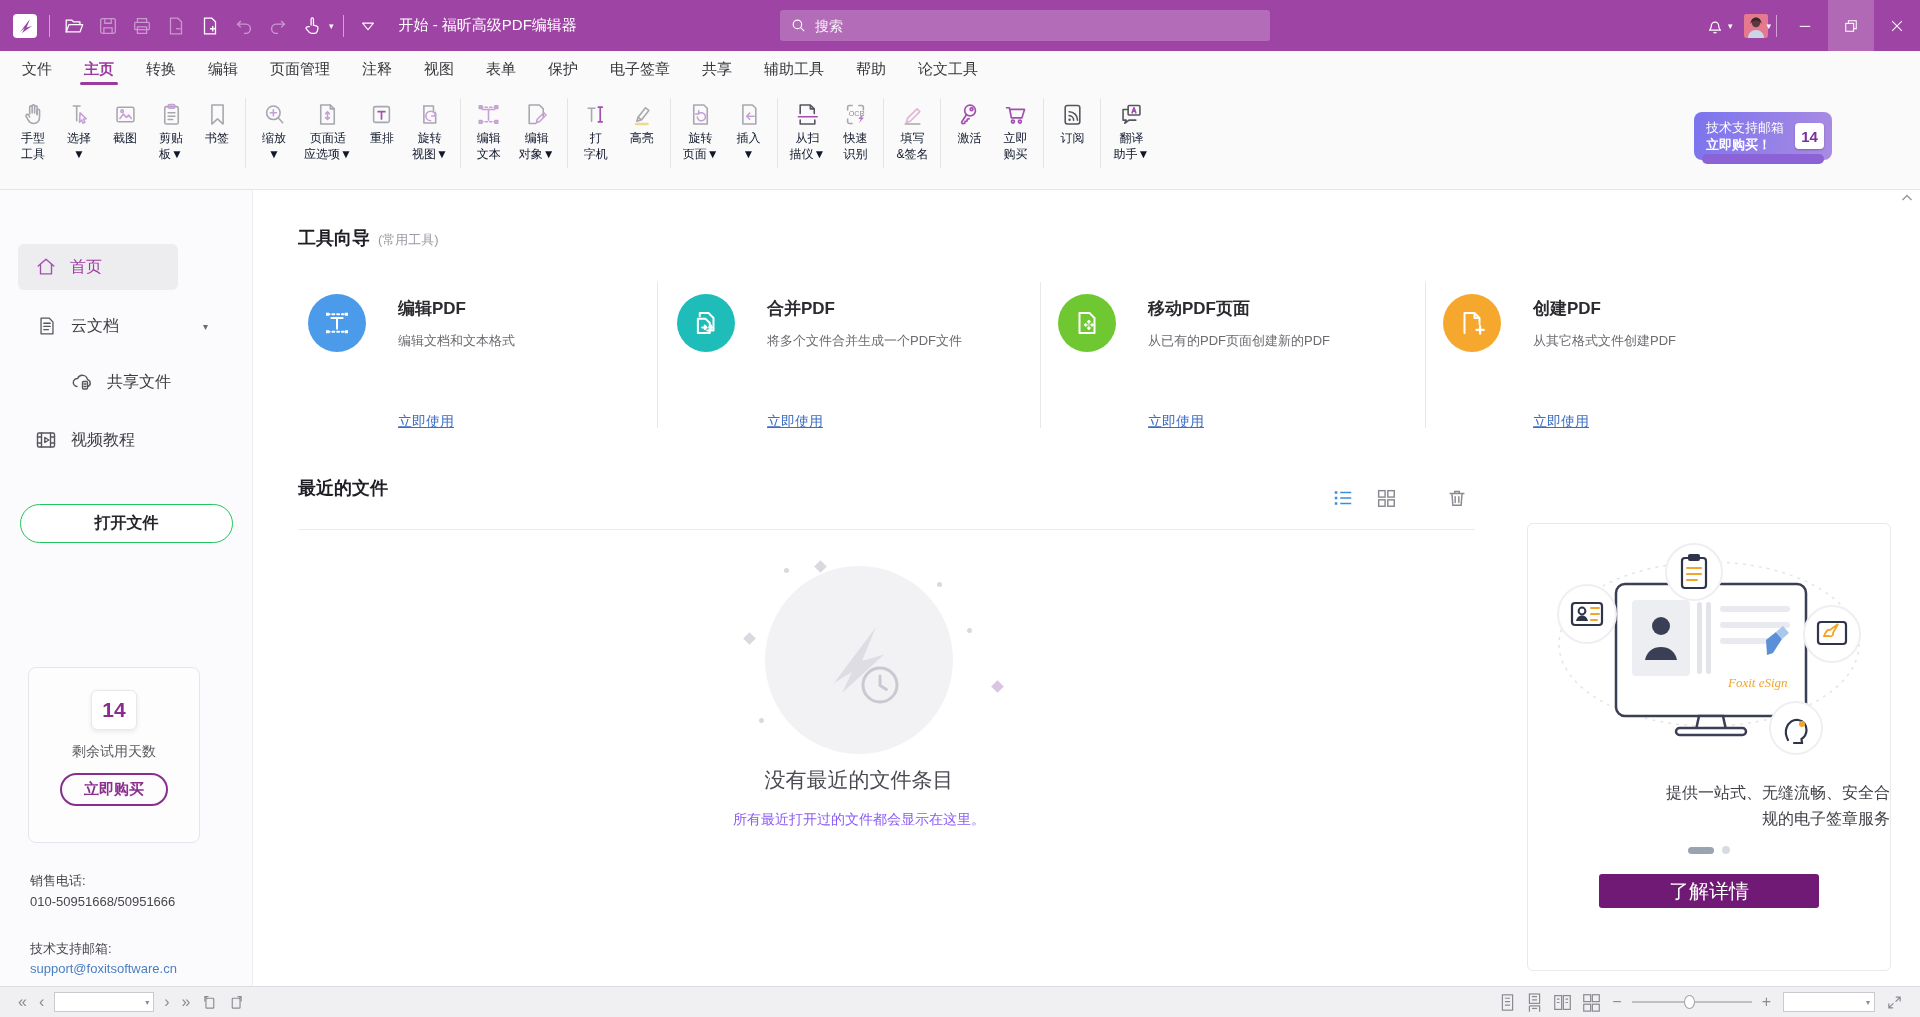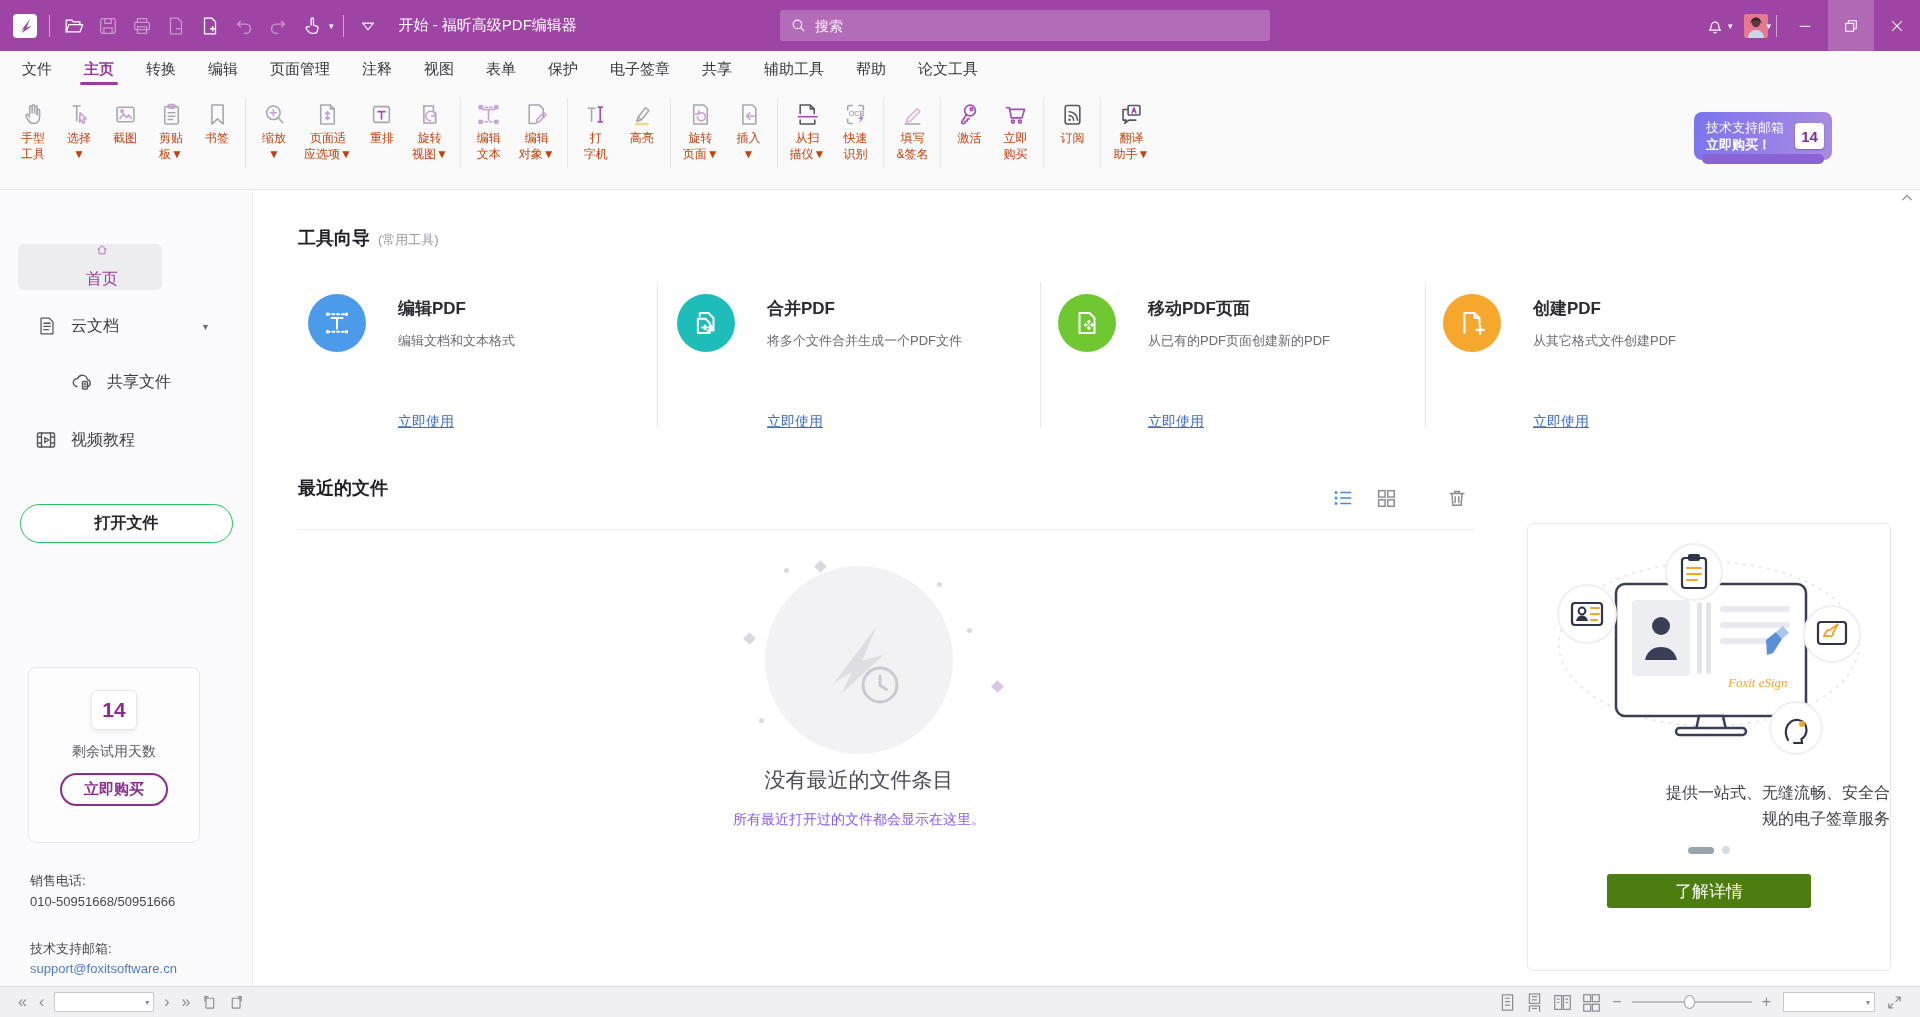--- a/index.html
+++ b/index.html
@@ -33,21 +33,21 @@
     padding:0 16px; font-size:15px; color:#37373C; cursor:default; }
   .menu-item.active { color:#9C3A9E; font-weight:bold; }
   .menu-underline { position:absolute; left:12px; right:12px; bottom:3px; height:3px;
     border-radius:2px; background:#9C3A9E; }
 
   
   .toolbar { position:absolute; left:0; top:88px; width:1920px; height:102px;
     background:#FAFAFB; border-bottom:1px solid #E6E6EA; display:flex; align-items:flex-start; padding:8px 0 0 10px; }
   .tool-btn { display:flex; flex-direction:column; align-items:center; padding:2px 7px; min-width:46px; }
   .tool-ic { height:32px; display:grid; place-items:center; }
-  .tool-l { font-size:12px; line-height:16px; color:#c2410c; white-space:nowrap; text-align:center; }
+  .tool-l { font-size:12px; line-height:16px; color:#0f172a; white-space:nowrap; text-align:center; }
   .tool-sep { width:1px; height:70px; background:#E4E4E8; margin:2px 5px 0; align-self:flex-start; }
   .s-gray  { stroke:#A7A7AE; fill:none; stroke-width:1.4; stroke-linecap:round; stroke-linejoin:round; }
   .s-acc   { stroke:#C79FD6; fill:none; stroke-width:1.4; stroke-linecap:round; stroke-linejoin:round; }
   .s-acc2  { stroke:#A24FB0; fill:none; stroke-width:1.5; stroke-linecap:round; stroke-linejoin:round; }
   .s-dk    { stroke:#55555C; fill:none; stroke-width:1.4; stroke-linecap:round; stroke-linejoin:round; }
   .s-pink  { stroke:#E3B6D6; fill:none; stroke-width:1.5; stroke-linecap:round; stroke-linejoin:round; }
 
   .trial-banner { position:absolute; right:88px; top:112px; width:138px; height:48px;
     border-radius:8px; background:linear-gradient(100deg,#7B74EE 0%,#AA8BE2 100%);
     color:#fff; padding:7px 42px 6px 12px; z-index:3; }
@@ -56,22 +56,22 @@
   .trial-l1 { font-size:13px; line-height:17px; }
   .trial-l2 { font-size:13px; line-height:17px; font-weight:bold; }
   .trial-days { position:absolute; right:8px; top:11px; width:29px; height:26px; background:#fff;
     border-radius:4px; color:#7B2E9E; font-weight:bold; font-size:15px; display:grid; place-items:center;
     box-shadow:0 1px 2px rgba(0,0,0,.25); }
 
   
   .sidebar { position:absolute; left:0; top:190px; width:253px; height:796px;
     background:#FBFBFD; border-right:1px solid #EDEDF0; }
   .side-item { position:absolute; display:flex; align-items:center; gap:13px; font-size:16px; color:#3C3C42; }
-  .side-home { left:18px; top:54px; width:144px; height:46px; border-radius:6px;
-    background:#EDEDF0; padding-left:24px; color:#9C3A9E;flex-direction:column; }
+  .side-home { left:18px; top:54px; width:160px; height:46px; border-radius:6px;
+    background:#EDEDF0; padding-left:17px; color:#9C3A9E; }
   .side-cloud { left:18px; top:114px; width:212px; height:44px; padding-left:18px; }
   .side-caret { margin-left:auto; padding-right:22px; font-size:10px; color:#6A6A70; }
   .side-shared { left:18px; top:172px; width:212px; height:40px; padding-left:52px; }
   .side-video { left:18px; top:228px; width:212px; height:44px; padding-left:16px; }
   .open-btn { position:absolute; left:20px; top:314px; width:213px; height:39px; border-radius:20px;
     background:#fff; border:1px solid #22c55e; display:grid; place-items:center;
     font-size:16px; font-weight:bold; color:#26262A; }
   .trial-card { position:absolute; left:28px; top:477px; width:172px; height:176px; border-radius:8px;
     border:1px solid #E6E6EA; background:#FDFDFE; text-align:center; }
   .trial-card-days { width:46px; height:40px; margin:22px auto 0; background:#fff; border:1px solid #E8E8EC;
@@ -111,22 +111,22 @@
     font-size:14px; color:#8b5cf6; }
 
   
   .promo { position:absolute; left:1274px; top:333px; width:364px; height:448px;
     border:1px solid #E9E9ED; border-radius:6px; background:#fff; }
   .promo-fig { margin:18px auto 0; width:330px; }
   .promo-text { margin-top:6px; text-align:right; font-size:16px; color:#3F3F46; line-height:26px; }
   .promo-dots { display:flex; justify-content:center; align-items:center; gap:8px; margin-top:14px; }
   .pdot-active { width:26px; height:7px; border-radius:4px; background:#9AA4B0; }
   .pdot { width:8px; height:8px; border-radius:50%; background:#D8DCE2; }
-  .promo-btn { width:204px; height:34px; margin:20px auto 0; background:#4d7c0f; border-radius:3px;
-    color:#fff; font-size:17px; display:grid; place-items:center; cursor:pointer; }
+  .promo-btn { width:220px; height:34px; margin:20px auto 0; background:#701a75; border-radius:3px;
+    color:#fff; font-size:20px; display:grid; place-items:center; cursor:pointer; }
 
   
   .statusbar { position:absolute; left:0; top:986px; width:1920px; height:31px;
     background:#F0F0F3; border-top:1px solid #DBDBE0; display:flex; align-items:center; padding:0 12px; }
   .sb-glyph { font-size:16px; color:#8A8A92; padding:0 6px; line-height:1; }
   .sb-pagebox { width:100px; height:20px; background:#fff; border:1px solid #C9C9CF;
     display:flex; align-items:center; margin:0 4px; }
   .sb-pagebox input { flex:1; min-width:0; border:none; outline:none; font-size:12px; padding:0 4px; background:transparent; }
   .sb-caret { font-size:8px; color:#8A8A92; padding-right:4px; }
   .sb-ic { display:grid; place-items:center; padding:0 5px; }

